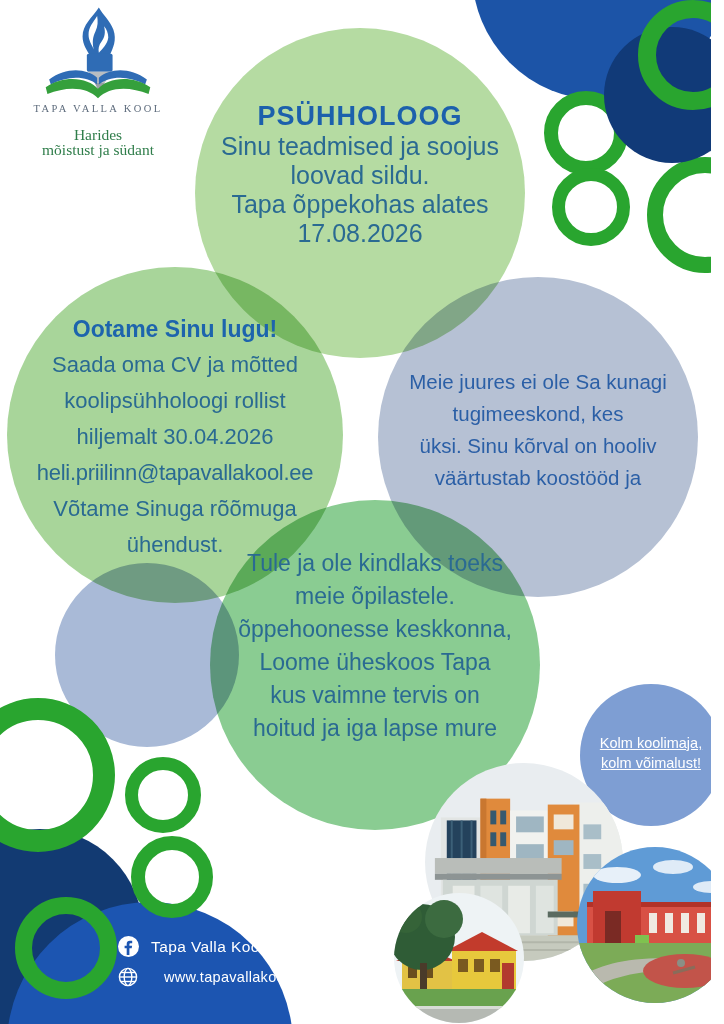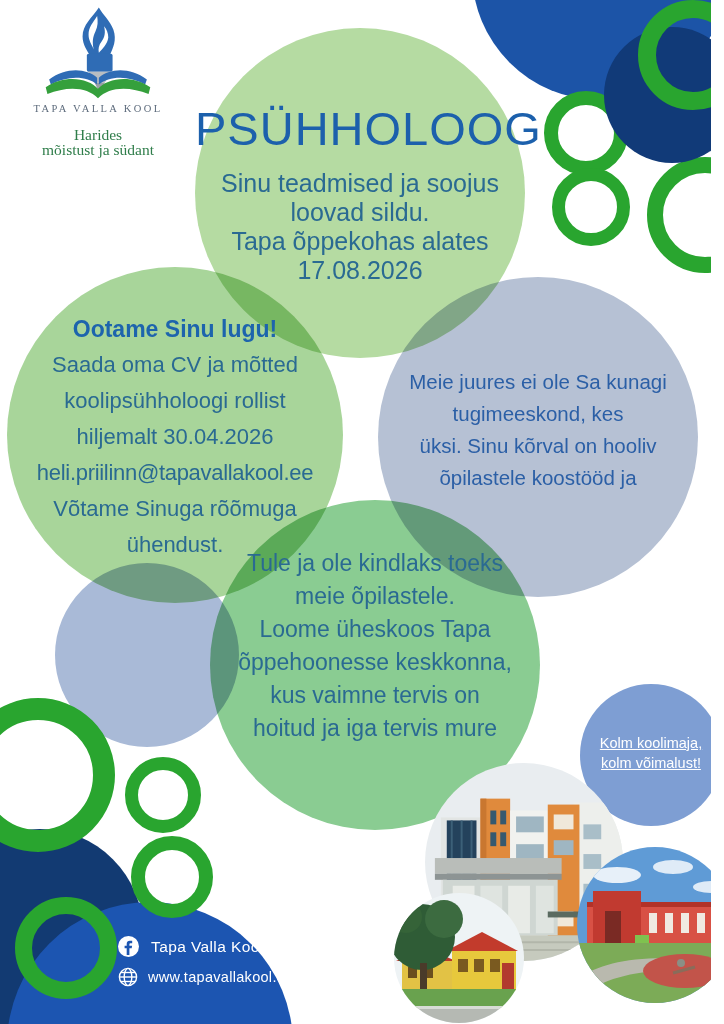--- a/index.html
+++ b/index.html
@@ -44,36 +44,36 @@
   .p3{left:577px;top:847px;width:156px;height:156px;}
 
   
   .txt{position:absolute;z-index:10;text-align:center;}
   .logo-block{left:18px;top:4px;width:160px;}
   .logo-block svg{display:block;margin:0 auto;}
   .logo-org{font-family:"Liberation Serif","DejaVu Serif",serif;font-size:10.5px;letter-spacing:2.4px;color:var(--c-logo-gray);margin-top:3px;white-space:nowrap;}
   .logo-tagline{font-family:Liberation Serif, serif;font-size:15.5px;line-height:15px;color:var(--c-logo-green);margin-top:13px;}
 
   .hero-text{left:195px;top:101px;width:330px;}
-  .hero-title{font-size:47px;font-weight:normal;letter-spacing:1px;color:var(--c-title);}
-  .hero-body{margin-top:13px;font-size:25px;line-height:29px;color:var(--c-teal);}
+  .hero-title{font-size:27px;font-weight:bold;letter-spacing:1px;color:var(--c-title);}
+  .hero-body{font-size:25px;line-height:29px;color:var(--c-teal);}
 
   .apply-text{left:7px;top:311px;width:336px;font-size:22px;line-height:36px;color:var(--c-teal);}
   .apply-heading{font-size:23px;font-weight:bold;color:var(--c-heading);}
   .apply-email{letter-spacing:-0.3px;}
 
   .support-text{left:378px;top:366px;width:320px;font-size:20.5px;line-height:32px;color:var(--c-blue-text);text-align:center;}
 
   .mission-text{left:210px;top:547px;width:330px;font-size:23px;line-height:33px;color:var(--c-teal);}
 
   .badge-text{left:580px;top:733px;width:142px;font-size:14.5px;line-height:20px;color:#ffffff;text-decoration:underline;}
 
   .footer-row{position:absolute;z-index:10;display:flex;align-items:center;color:#ffffff;}
   .fr1{left:118px;top:936px;gap:12px;font-size:15.5px;letter-spacing:0.4px;}
-  .fr2{left:118px;top:967px;gap:10px;font-size:14.5px;letter-spacing:0.3px;}
+  .fr2{left:118px;top:967px;gap:26px;font-size:14.5px;letter-spacing:0.3px;}
   .footer-row svg{display:block;}
 </style>
 </head>
 <body>
 
 <div class="poster">
 
   <div class="circle c-topblue"></div>
   <div class="ring r-r1"></div>
   <div class="ring r-r2"></div>
@@ -221,30 +221,30 @@
     <div>hiljemalt 30.04.2026</div>
     <div class="apply-email">heli.priilinn@tapavallakool.ee</div>
     <div>Võtame Sinuga rõõmuga</div>
     <div>ühendust.</div>
   </div>
 
   <div class="txt support-text">
     <div>Meie juures ei ole Sa kunagi</div>
     <div>tugimeeskond, kes</div>
     <div>üksi. Sinu kõrval on hooliv</div>
-    <div>õpilastele koostööd ja</div>
+    <div>väärtustab koostööd ja</div>
   </div>
 
   <div class="txt mission-text">
     <div>Tule ja ole kindlaks toeks</div>
     <div>meie õpilastele.</div>
+    <div>õppehoonesse keskkonna,</div>
     <div>Loome üheskoos Tapa</div>
-    <div>õppehoonesse keskkonna,</div>
     <div>kus vaimne tervis on</div>
-    <div>hoitud ja iga tervis mure</div>
+    <div>hoitud ja iga lapse mure</div>
   </div>
 
   <div class="txt badge-text">
     <div>Kolm koolimaja,</div>
     <div>kolm võimalust!</div>
   </div>
 
   <div class="footer-row fr1">
     <span>
       <svg width="21" height="21" viewBox="0 0 21 21" xmlns="http://www.w3.org/2000/svg">

